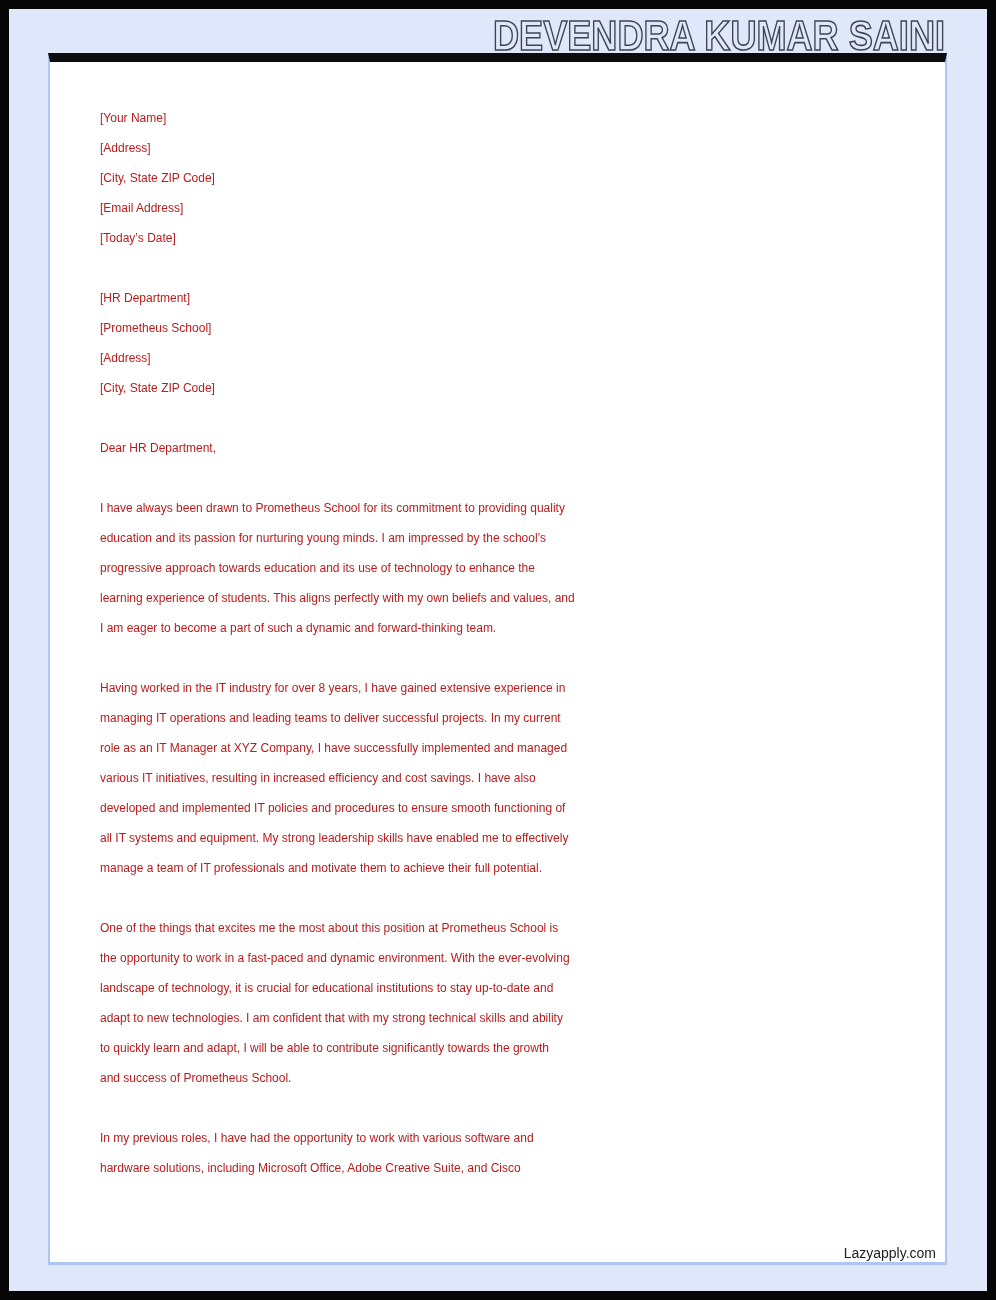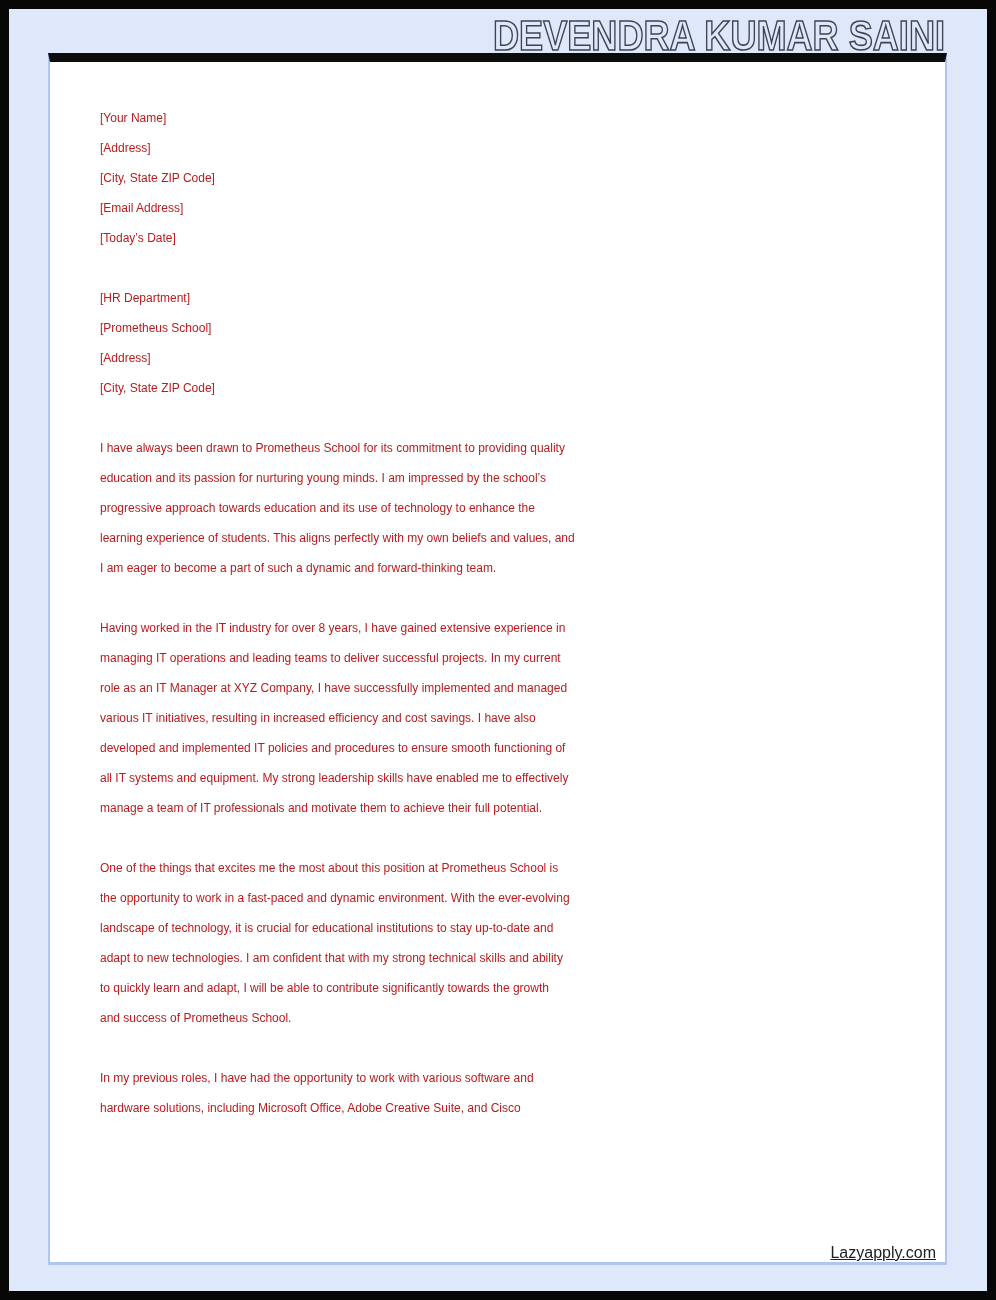--- a/index.html
+++ b/index.html
@@ -63,45 +63,45 @@
     margin: 0 0 30px 0;
     font-size: 12px;
     line-height: 30px;
     color: #b91c1c;
     white-space: pre-line; 
   }
   .watermark {
     position: absolute;
     top: 1244px;
     right: 60px;
-    font-size: 16px;
+    font-size: 14px;
     line-height: 18px;
     color: #212121;
     z-index: 10;
-    text-decoration: underline;
   }
 </style>
 </head>
 <body>
 
 <svg class="title-svg" viewBox="0 0 899 48">
   <text x="897" y="42" text-anchor="end" font-size="43" textLength="452" lengthAdjust="spacingAndGlyphs">DEVENDRA KUMAR SAINI</text>
 </svg>
 
 <main class="document">
   <div class="letter-body">
     <p>[Your Name]
 [Address]
 [City, State ZIP Code]
 [Email Address]
 [Today’s Date]</p>
     <p>[HR Department]
 [Prometheus School]
 [Address]
 [City, State ZIP Code]</p>
+    <p>Dear HR Department,</p>
     <p>I have always been drawn to Prometheus School for its commitment to providing quality
 education and its passion for nurturing young minds. I am impressed by the school’s
 progressive approach towards education and its use of technology to enhance the
 learning experience of students. This aligns perfectly with my own beliefs and values, and
 I am eager to become a part of such a dynamic and forward-thinking team.</p>
     <p>Having worked in the IT industry for over 8 years, I have gained extensive experience in
 managing IT operations and leading teams to deliver successful projects. In my current
 role as an IT Manager at XYZ Company, I have successfully implemented and managed
 various IT initiatives, resulting in increased efficiency and cost savings. I have also
 developed and implemented IT policies and procedures to ensure smooth functioning of

